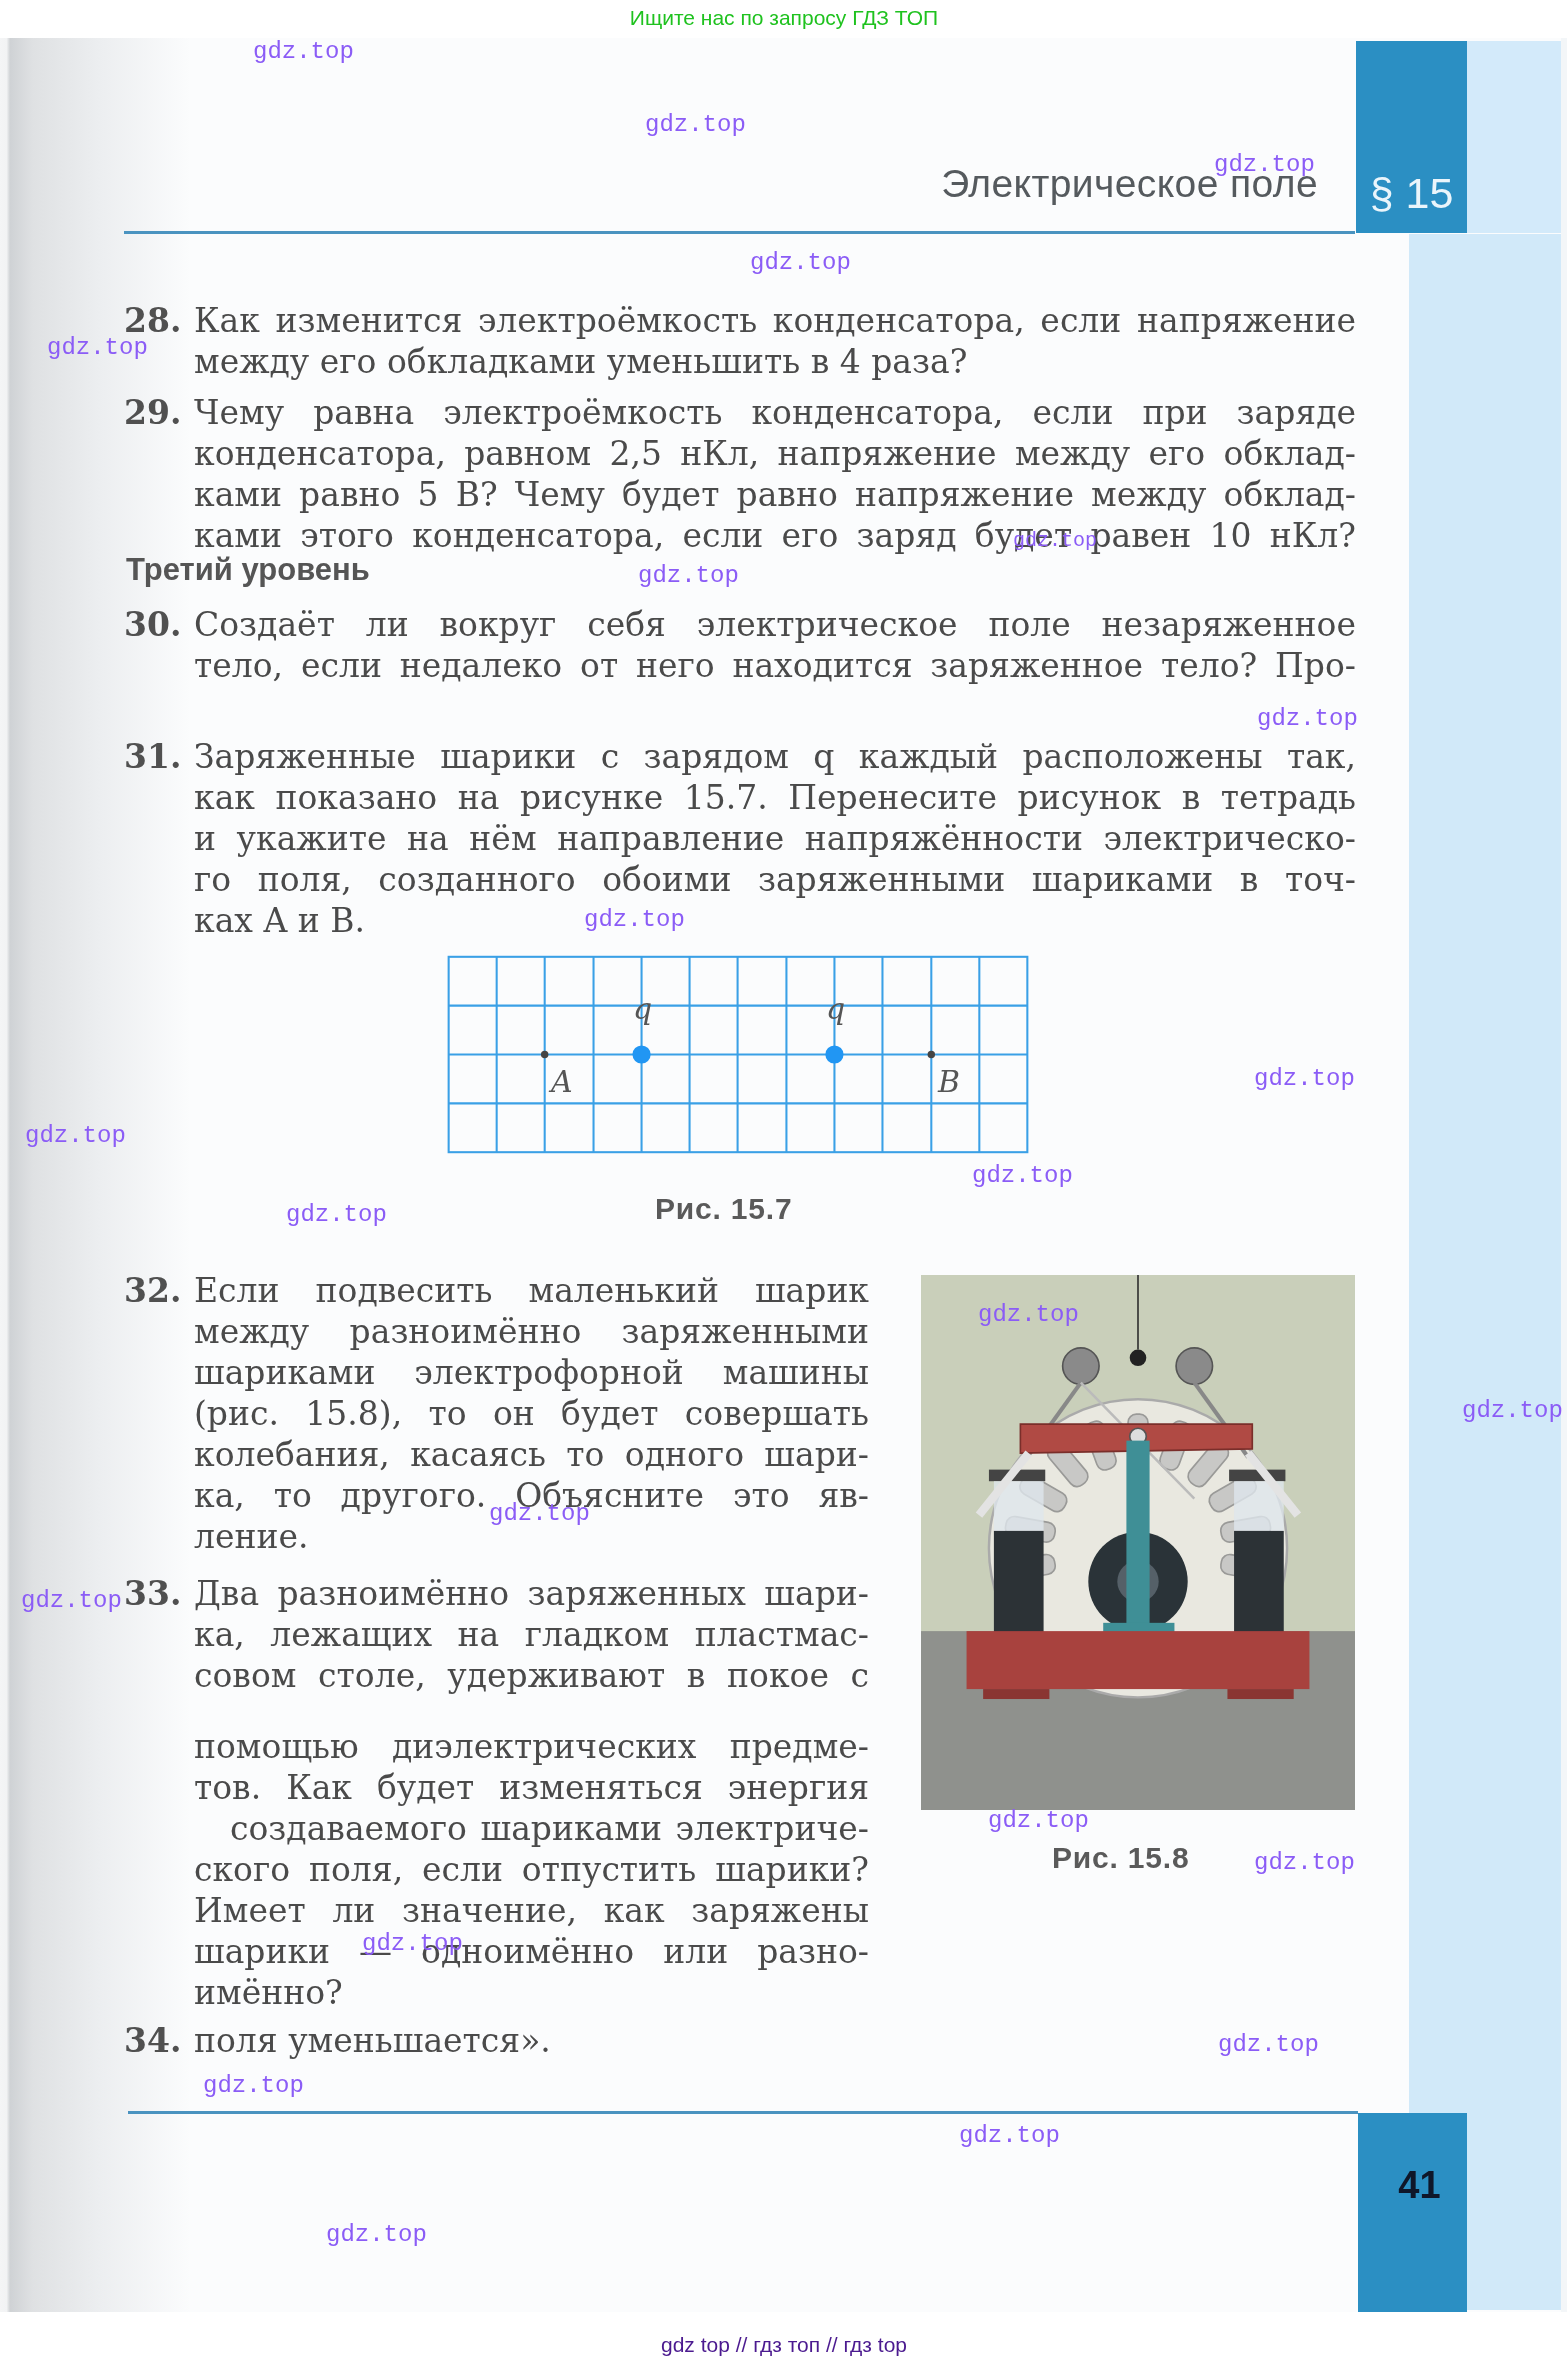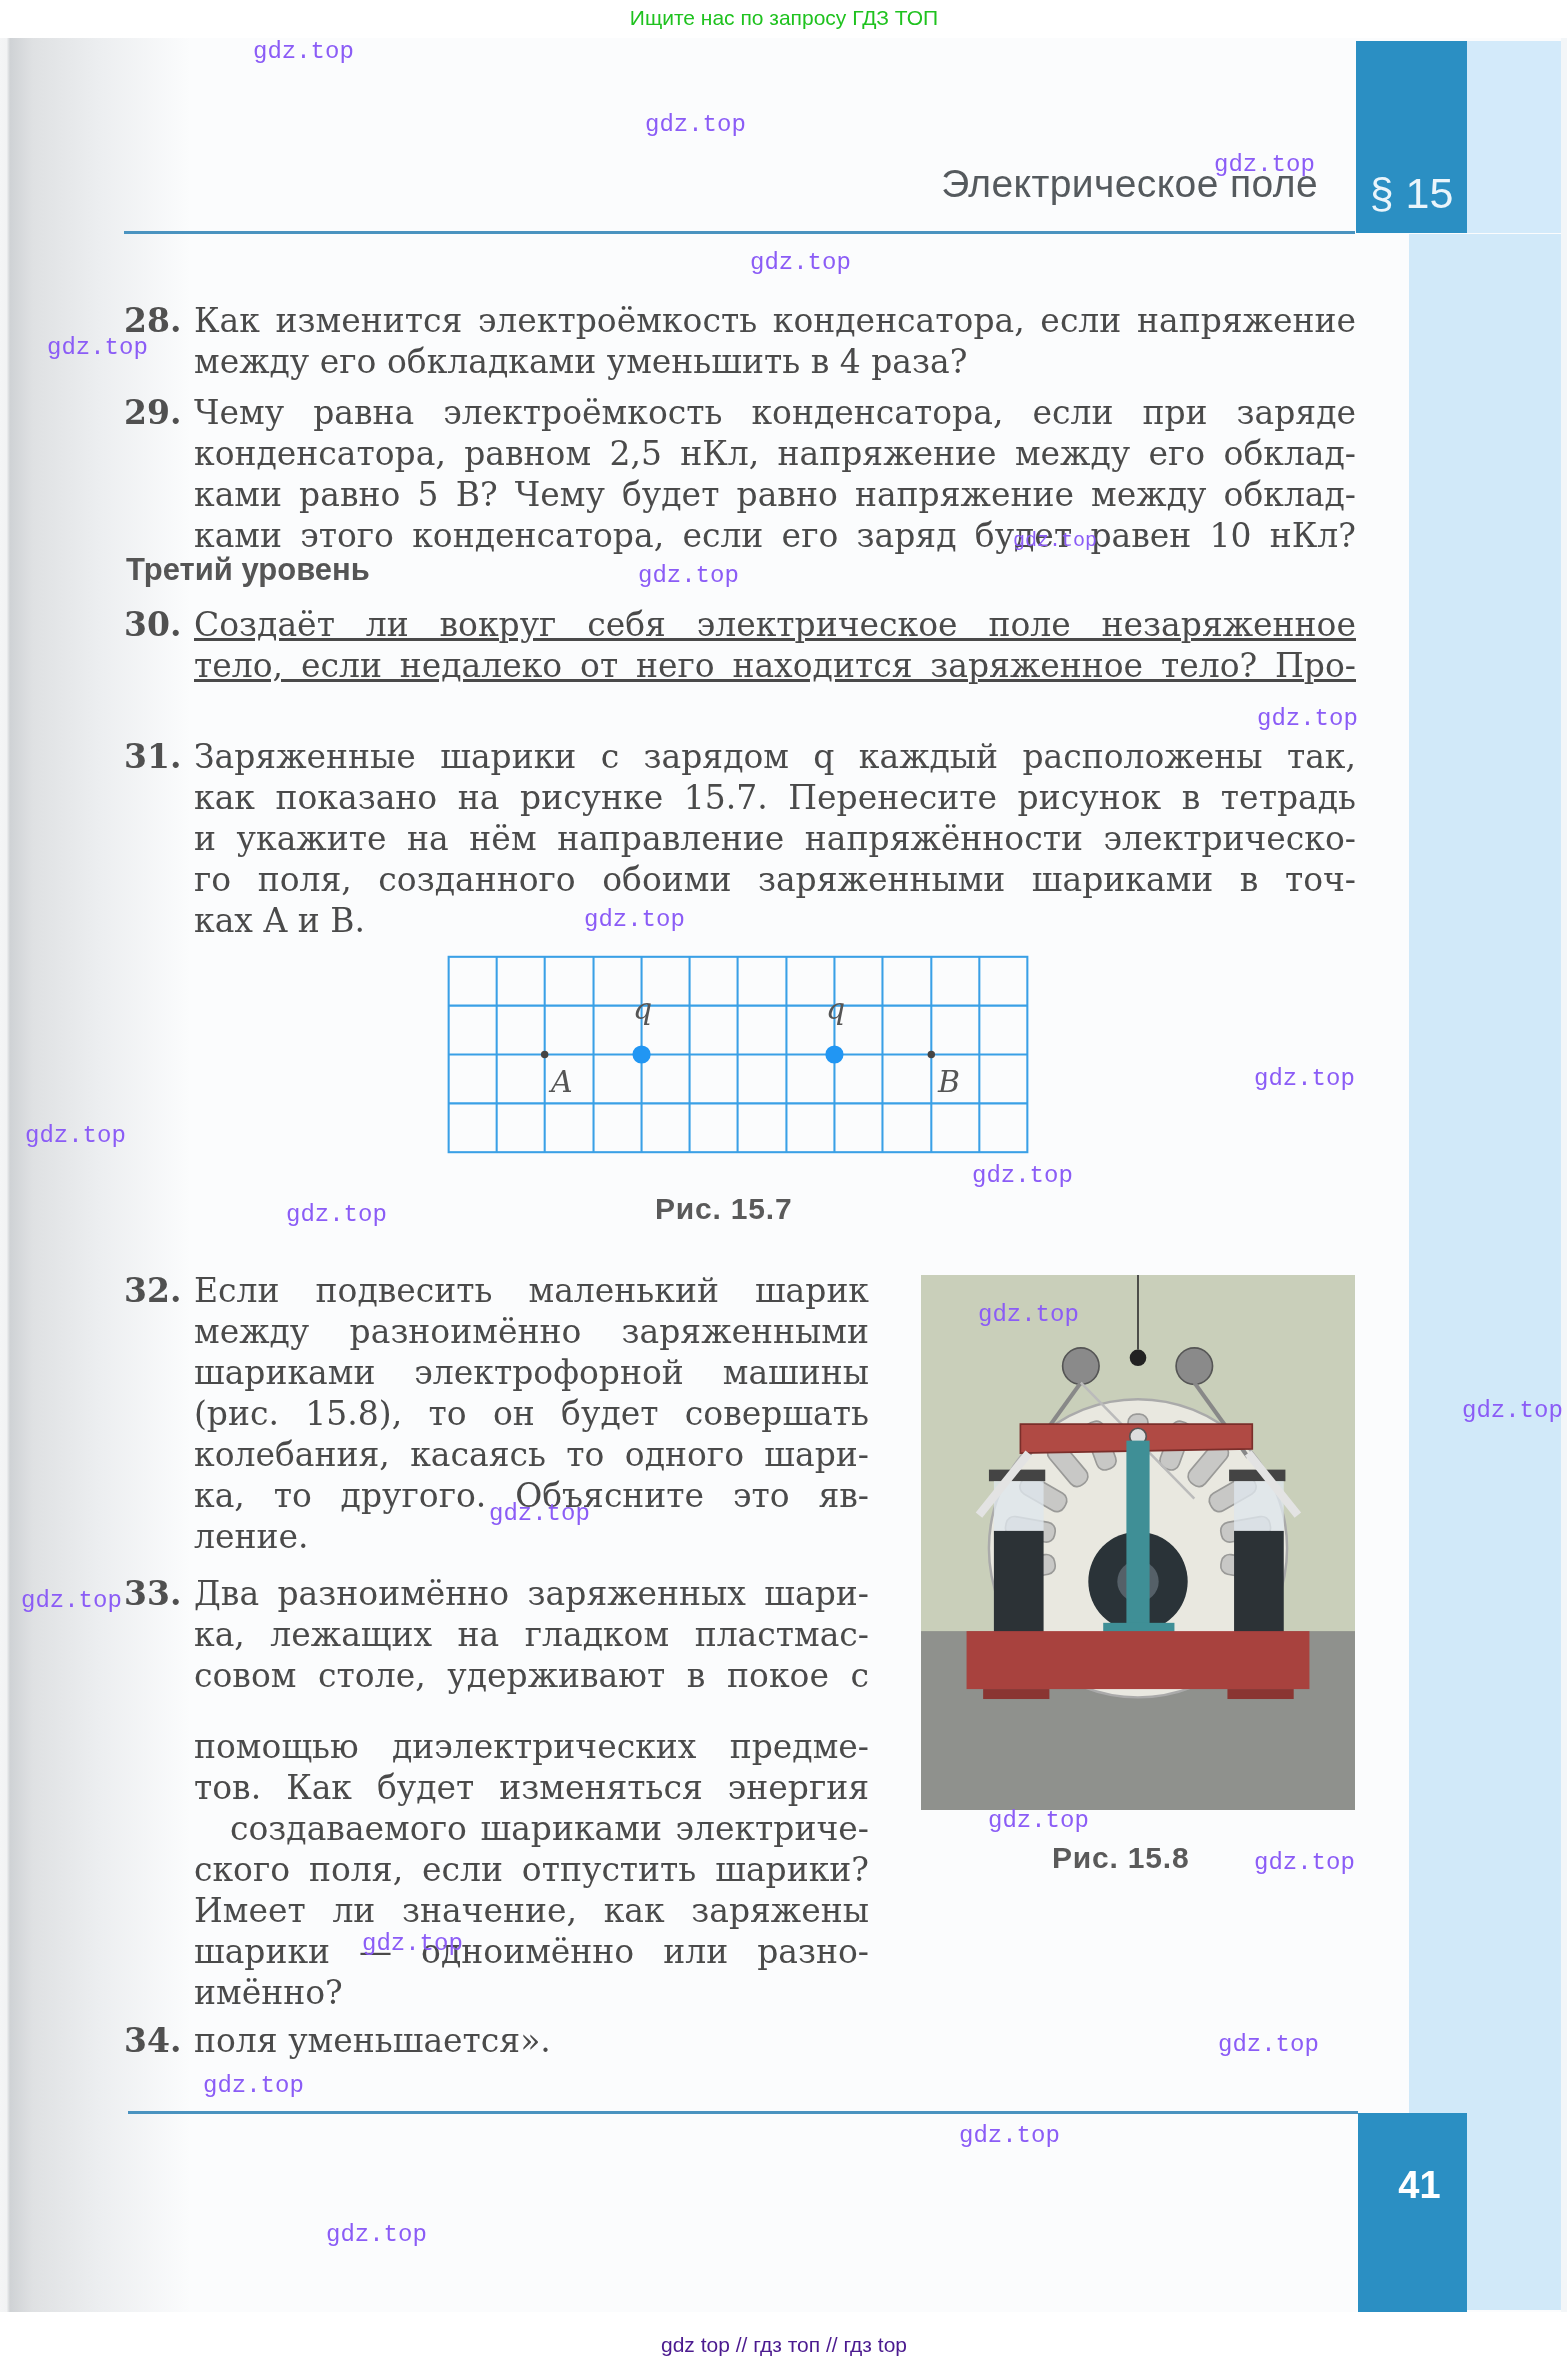--- a/index.html
+++ b/index.html
@@ -33,21 +33,21 @@
   .grid { position: absolute; left: 447px; top: 917px; width: 582px; height: 199px; }
   .grid svg { position: absolute; left: 0; top: 0; }
   .fig-caption { position: absolute; font-family: "Liberation Sans", sans-serif; font-weight: bold; font-size: 30px; color: #5a5a5a; letter-spacing: 0.8px; }
 
   
   .photo { position: absolute; left: 921px; top: 1237px; width: 434px; height: 535px; background: #c8cdb8; overflow: hidden; }
 
   .footer-line { position: absolute; left: 128px; top: 2073px; width: 1230px; height: 3.3px; background: #4a93c0; }
   .page-box { position: absolute; left: 1358px; top: 2075px; width: 109px; height: 199px; background: #2b8fc3; }
   .page-box span { position: absolute; left: 0; top: 51px; width: 123px; text-align: center;
-    font-family: "Liberation Sans", sans-serif; font-weight: bold; font-size: 38px; color: #ffffff; }
+    font-family: "Liberation Sans", sans-serif; font-weight: bold; font-size: 38px; color: #0f172a; }
 
   .wm { position: absolute; font-family: Liberation Mono, monospace; font-size: 24px; color: #8b5cf6; }
   .bottom-banner { position: absolute; left: 0; top: 2324px; width: 1568px; height: 41px; background: #fff; text-align: center;
     font-family: "Liberation Sans", sans-serif; font-size: 21px; line-height: 41px; color: #4b1a8f; }
 </style>
 </head>
 <body>
 
 <div class="top-banner">Ищите нас по запросу ГДЗ ТОП</div>
 
@@ -78,21 +78,21 @@
       <div style="text-align-last:justify;">конденсатора, равном 2,5 нКл, напряжение между его обклад-</div>
       <div style="text-align-last:justify;">ками равно 5 В? Чему будет равно напряжение между обклад-</div>
       <div style="text-align-last:justify;">ками этого конденсатора, если его заряд будет равен 10 нКл?</div>
     </div>
   </div>
 
   <div class="level">Третий уровень</div>
 
   <div class="task" style="top:566px;width:1235px;height:122px;">
     <span class="num">30.</span>
-    <div class="txt" style="width:1162px;text-decoration:underline;">
+    <div class="txt" style="width:1162px;">
       <div style="text-align-last:justify;">Создаёт ли вокруг себя электрическое поле незаряженное</div>
       <div style="text-align-last:justify;">тело, если недалеко от него находится заряженное тело? Про-</div>
     </div>
   </div>
 
   <div class="task" style="top:698px;width:1235px;height:203px;">
     <span class="num">31.</span>
     <div class="txt" style="width:1162px;">
       <div style="text-align-last:justify;">Заряженные шарики с зарядом q каждый расположены так,</div>
       <div style="text-align-last:justify;">как показано на рисунке 15.7. Перенесите рисунок в тетрадь</div>

